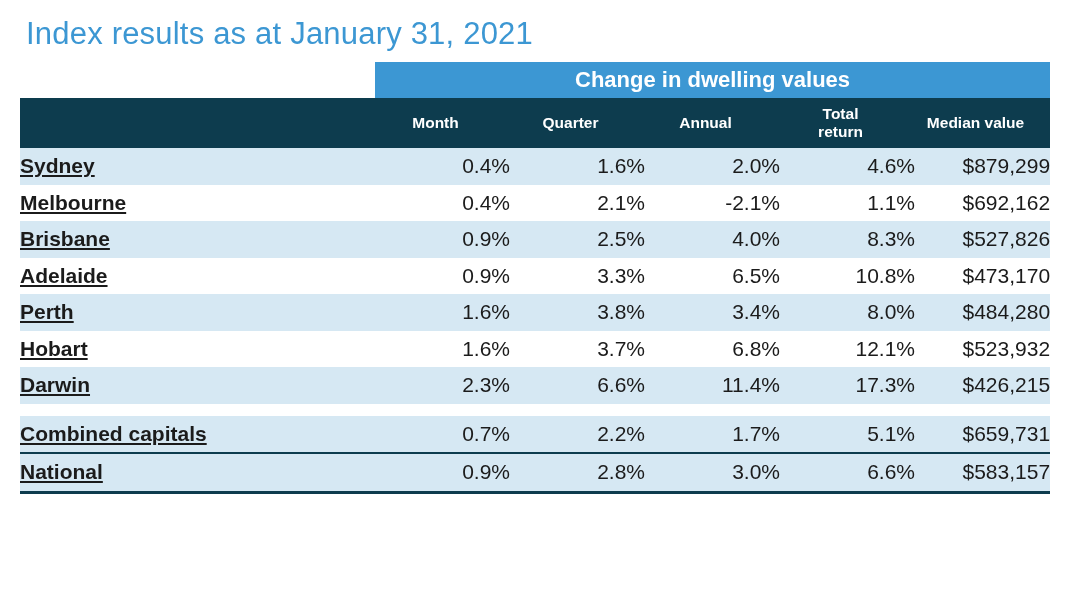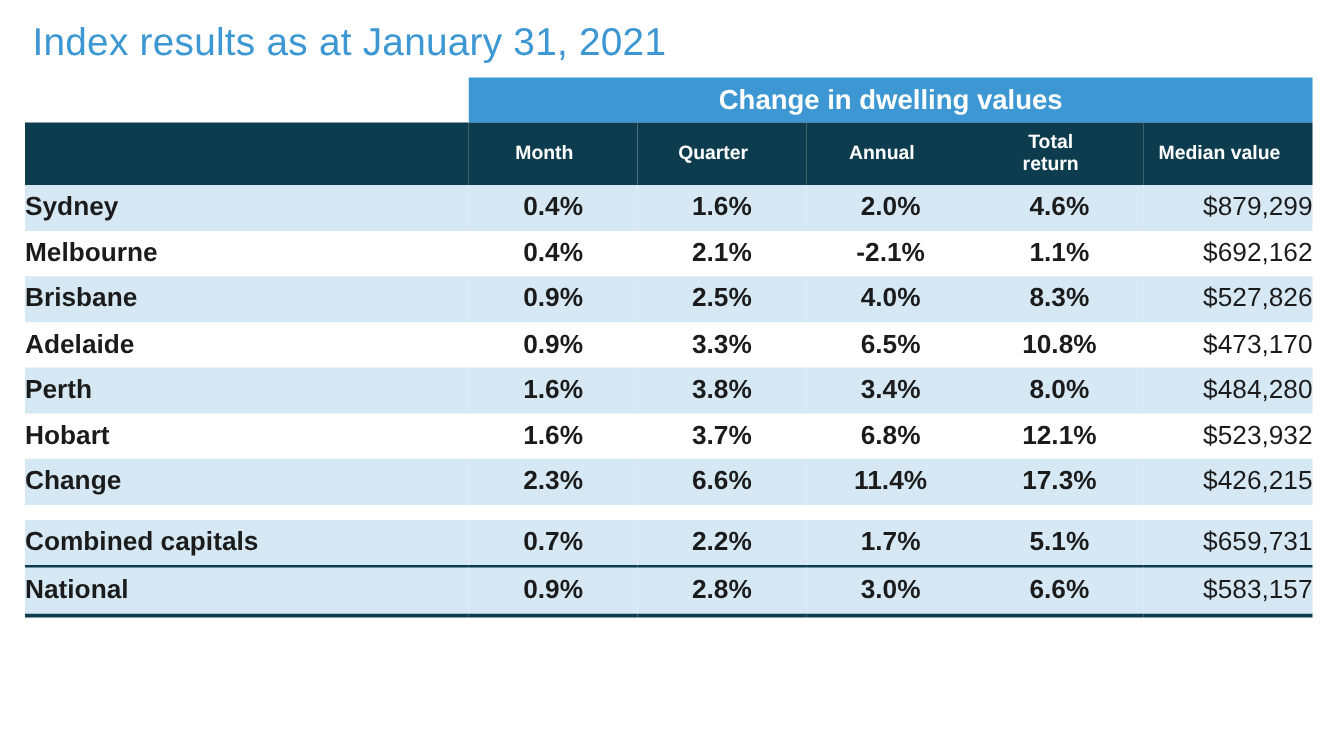--- a/index.html
+++ b/index.html
@@ -82,25 +82,26 @@
     vertical-align: middle;
   }
   tr.row-alt td { background: #d6e8f3; }
   tr.row-plain td { background: #ffffff; }
   td.city {
     font-weight: bold;
     text-align: left;
     padding-left: 12px;
     color: #111111;
     font-size: 21.5px;
+    text-decoration: underline;
   }
   td.num {
-    text-align: center;
+    text-align: right;
     padding-right: 16px;
-    font-weight: bold;
+    font-weight: normal;
   }
   td.med {
     text-align: right;
     padding-right: 8px;
   }
   tr.spacer td {
     height: 12px;
     background: #ffffff;
   }
   tr.national td {
@@ -193,21 +194,21 @@
       </tr>
       <tr class="data-row row-plain">
         <td class="city">Hobart</td>
         <td class="num">1.6%</td>
         <td class="num">3.7%</td>
         <td class="num">6.8%</td>
         <td class="num">12.1%</td>
         <td class="med">$523,932</td>
       </tr>
       <tr class="data-row row-alt">
-        <td class="city">Change</td>
+        <td class="city">Darwin</td>
         <td class="num">2.3%</td>
         <td class="num">6.6%</td>
         <td class="num">11.4%</td>
         <td class="num">17.3%</td>
         <td class="med">$426,215</td>
       </tr>
       <tr class="spacer">
         <td colspan="6"></td>
       </tr>
       <tr class="data-row row-alt">

